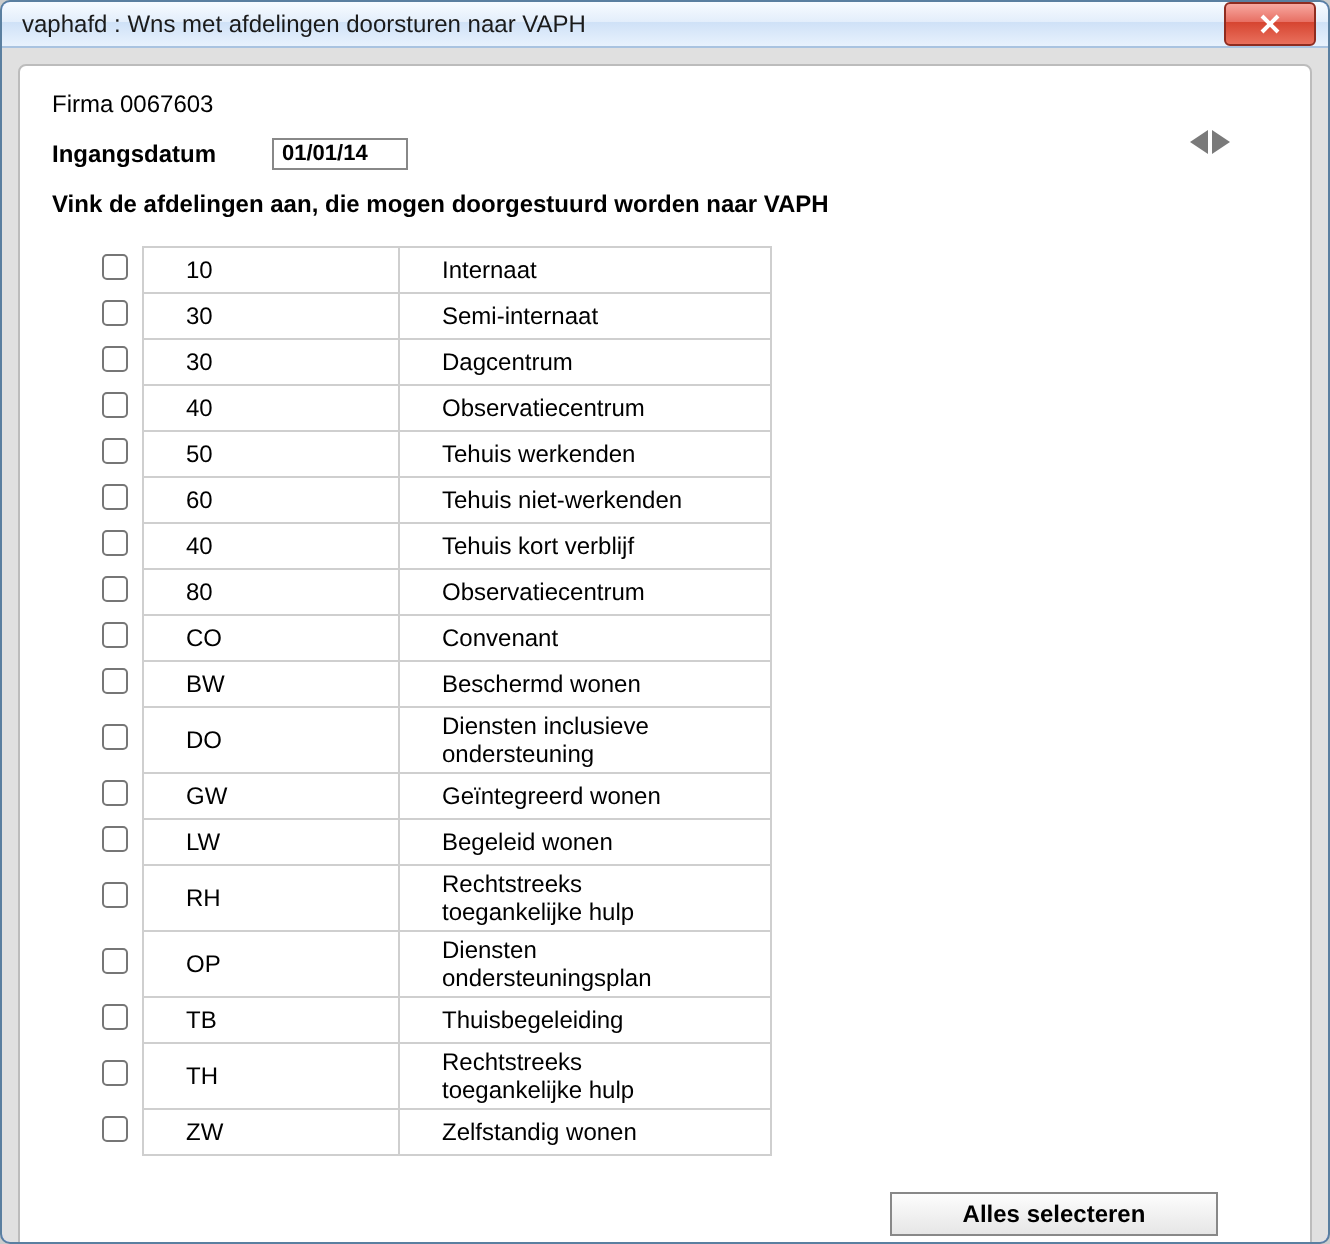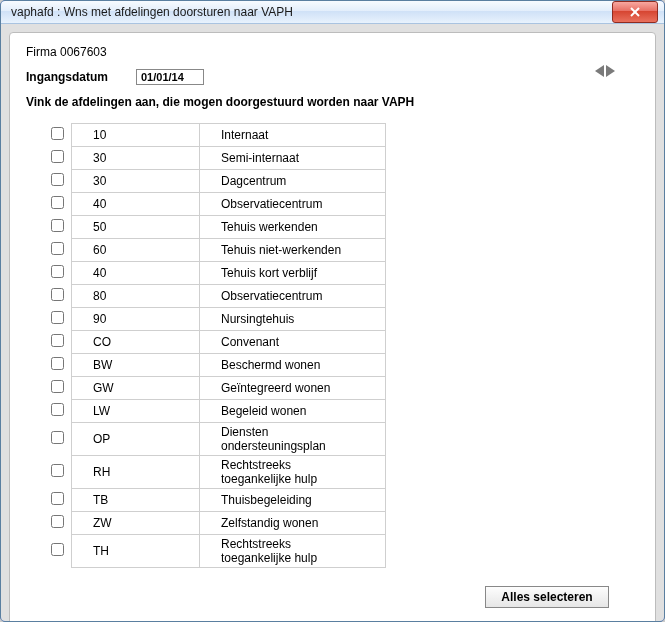--- a/index.html
+++ b/index.html
@@ -143,21 +143,21 @@
   }
   .btn {
     font: inherit;
     font-size: 12px;
     padding: 3px 0;
     border: 1px solid #888;
     background: linear-gradient(to bottom, #fdfdfd, #e6e6e6);
     cursor: pointer;
     text-align: center;
   }
-  .btn.select-all { width: 124px; font-weight: bold; }
+  .btn.select-all { width: 164px; font-weight: bold; }
   .footer {
     margin-top: auto;
     display: flex;
     align-items: center;
     padding-top: 14px;
   }
   .footer .spacer { flex: 1; }
   .btn.help {
     width: 72px;
     text-decoration: underline;
@@ -242,67 +242,67 @@
               <td class="code-cell">40</td>
               <td>Tehuis kort verblijf</td>
             </tr>
             <tr>
               <td class="cb-cell"><input type="checkbox" style=""></td>
               <td class="code-cell">80</td>
               <td>Observatiecentrum</td>
             </tr>
             <tr>
               <td class="cb-cell"><input type="checkbox" style=""></td>
-              <td class="code-cell">90</td>
-              <td>Nursingtehuis</td>
-            </tr>
-            <tr>
-              <td class="cb-cell"><input type="checkbox" style=""></td>
               <td class="code-cell">CO</td>
               <td>Convenant</td>
             </tr>
             <tr>
               <td class="cb-cell"><input type="checkbox" style=""></td>
               <td class="code-cell">BW</td>
               <td>Beschermd wonen</td>
             </tr>
             <tr>
               <td class="cb-cell"><input type="checkbox" style=""></td>
+              <td class="code-cell">DO</td>
+              <td>Diensten inclusieve ondersteuning</td>
+            </tr>
+            <tr>
+              <td class="cb-cell"><input type="checkbox" style=""></td>
               <td class="code-cell">GW</td>
               <td>Geïntegreerd wonen</td>
             </tr>
             <tr>
               <td class="cb-cell"><input type="checkbox" style=""></td>
               <td class="code-cell">LW</td>
               <td>Begeleid wonen</td>
             </tr>
             <tr>
               <td class="cb-cell"><input type="checkbox" style=""></td>
+              <td class="code-cell">RH</td>
+              <td>Rechtstreeks toegankelijke hulp</td>
+            </tr>
+            <tr>
+              <td class="cb-cell"><input type="checkbox" style=""></td>
               <td class="code-cell">OP</td>
               <td>Diensten ondersteuningsplan</td>
             </tr>
             <tr>
               <td class="cb-cell"><input type="checkbox" style=""></td>
-              <td class="code-cell">RH</td>
-              <td>Rechtstreeks toegankelijke hulp</td>
-            </tr>
-            <tr>
-              <td class="cb-cell"><input type="checkbox" style=""></td>
               <td class="code-cell">TB</td>
               <td>Thuisbegeleiding</td>
             </tr>
             <tr>
               <td class="cb-cell"><input type="checkbox" style=""></td>
+              <td class="code-cell">TH</td>
+              <td>Rechtstreeks toegankelijke hulp</td>
+            </tr>
+            <tr>
+              <td class="cb-cell"><input type="checkbox" style=""></td>
               <td class="code-cell">ZW</td>
               <td>Zelfstandig wonen</td>
-            </tr>
-            <tr>
-              <td class="cb-cell"><input type="checkbox" style=""></td>
-              <td class="code-cell">TH</td>
-              <td>Rechtstreeks toegankelijke hulp</td>
             </tr>
           </tbody>
       </table>
 
       <div class="select-all-row">
         <button class="btn select-all">Alles selecteren</button>
       </div>
 
       <div class="footer">
         <button class="btn help">Help</button>

